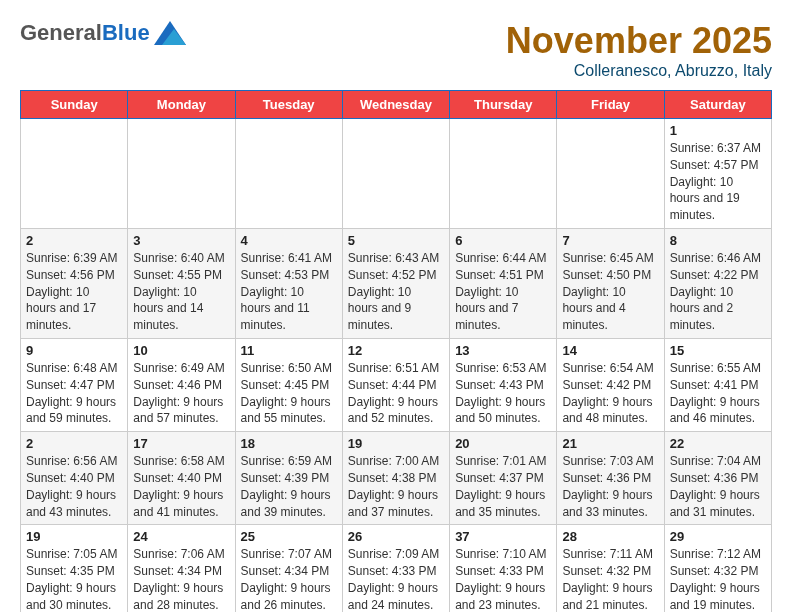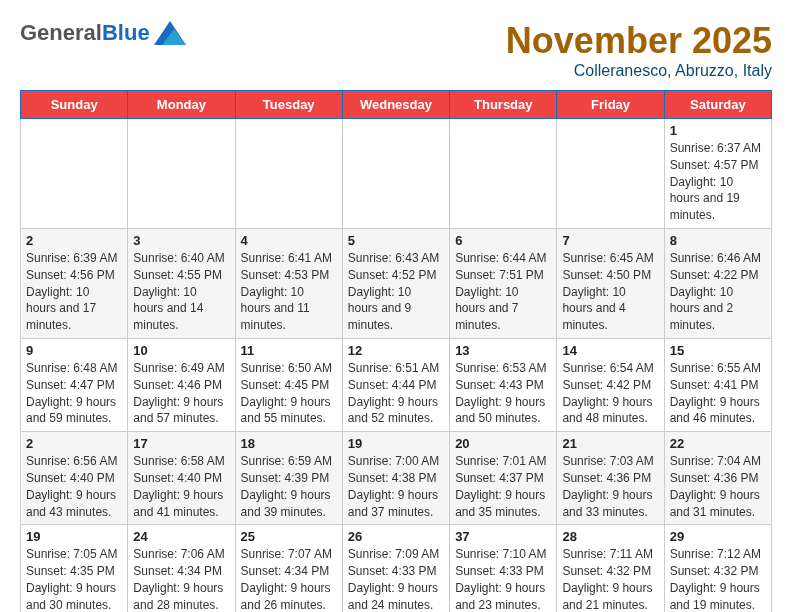--- a/index.html
+++ b/index.html
@@ -163,21 +163,21 @@
         </td>
         <td class="alt-row">
           <span class="day-number">5</span>
           <div class="day-info">Sunrise: 6:43 AM
 Sunset: 4:52 PM
 Daylight: 10 hours and 9 minutes.</div>
         </td>
         <td class="alt-row">
           <span class="day-number">6</span>
           <div class="day-info">Sunrise: 6:44 AM
-Sunset: 7:51 PM
+Sunset: 4:51 PM
 Daylight: 10 hours and 7 minutes.</div>
         </td>
         <td class="alt-row">
           <span class="day-number">7</span>
           <div class="day-info">Sunrise: 6:45 AM
 Sunset: 4:50 PM
 Daylight: 10 hours and 4 minutes.</div>
         </td>
         <td class="alt-row">
           <span class="day-number">8</span>

